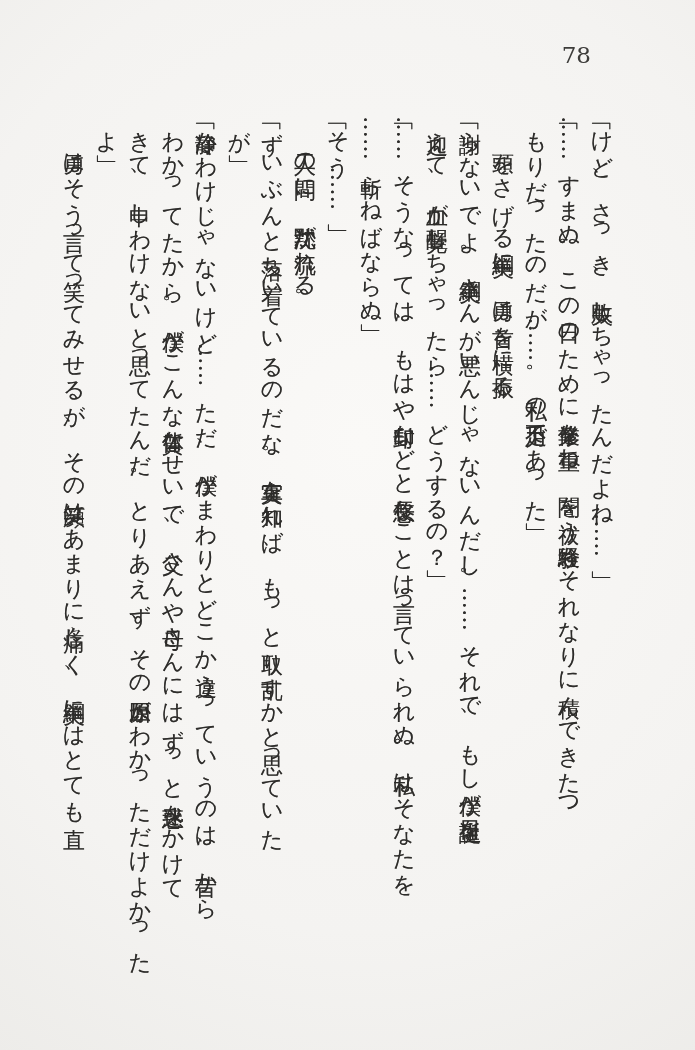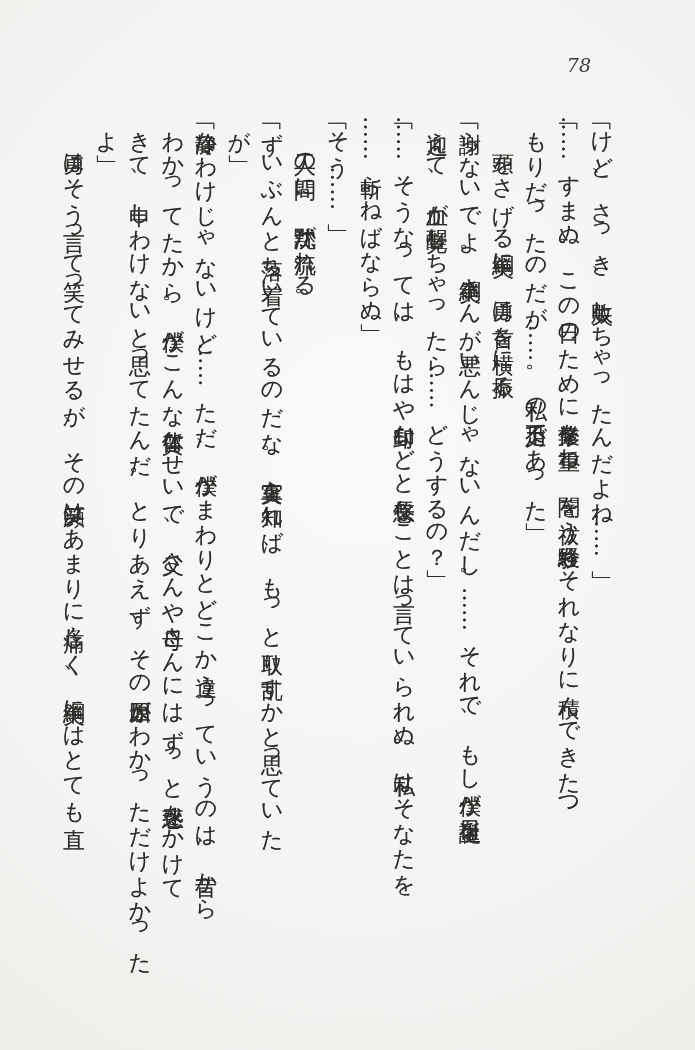--- a/index.html
+++ b/index.html
@@ -7,24 +7,23 @@
     position: relative;
     width: 695px;
     height: 1050px;
     overflow: hidden;
     background: radial-gradient(120% 90% at 52% 42%,
                 #faf9f7 0%, #f4f3f1 52%, #ecebe8 82%, #e2e1de 100%);
     font-family: "DejaVu Serif", "Liberation Serif", serif;
   }
   .page-number {
     position: absolute;
-    top: 56px;
+    top: 44px;
     right: 104px;
-    font-style: italic;
-    font-size: 19px;
+    font-size: 23px;
     line-height: 1;
     color: #3d3c3a;
   }
   .text-block {
     position: absolute;
     top: 116px;
     right: 76px;
     height: 842px;
     writing-mode: vertical-rl;
     text-orientation: mixed;

